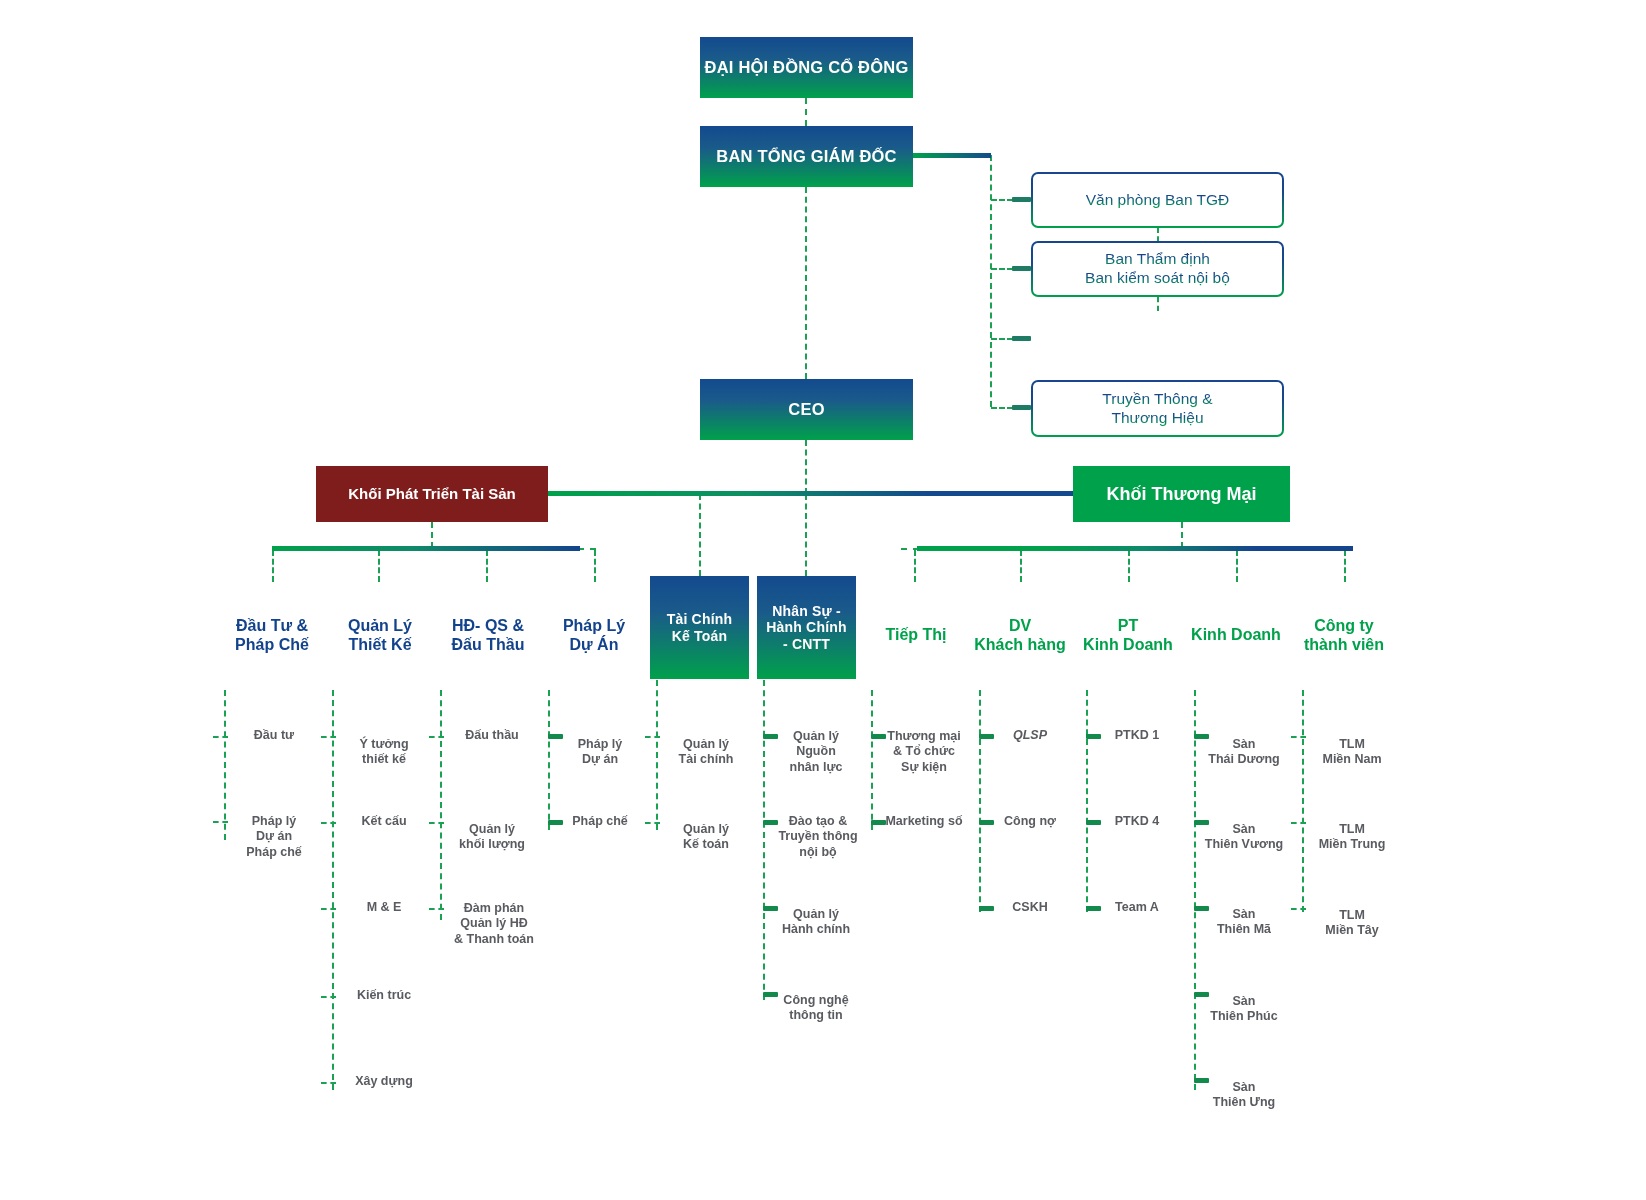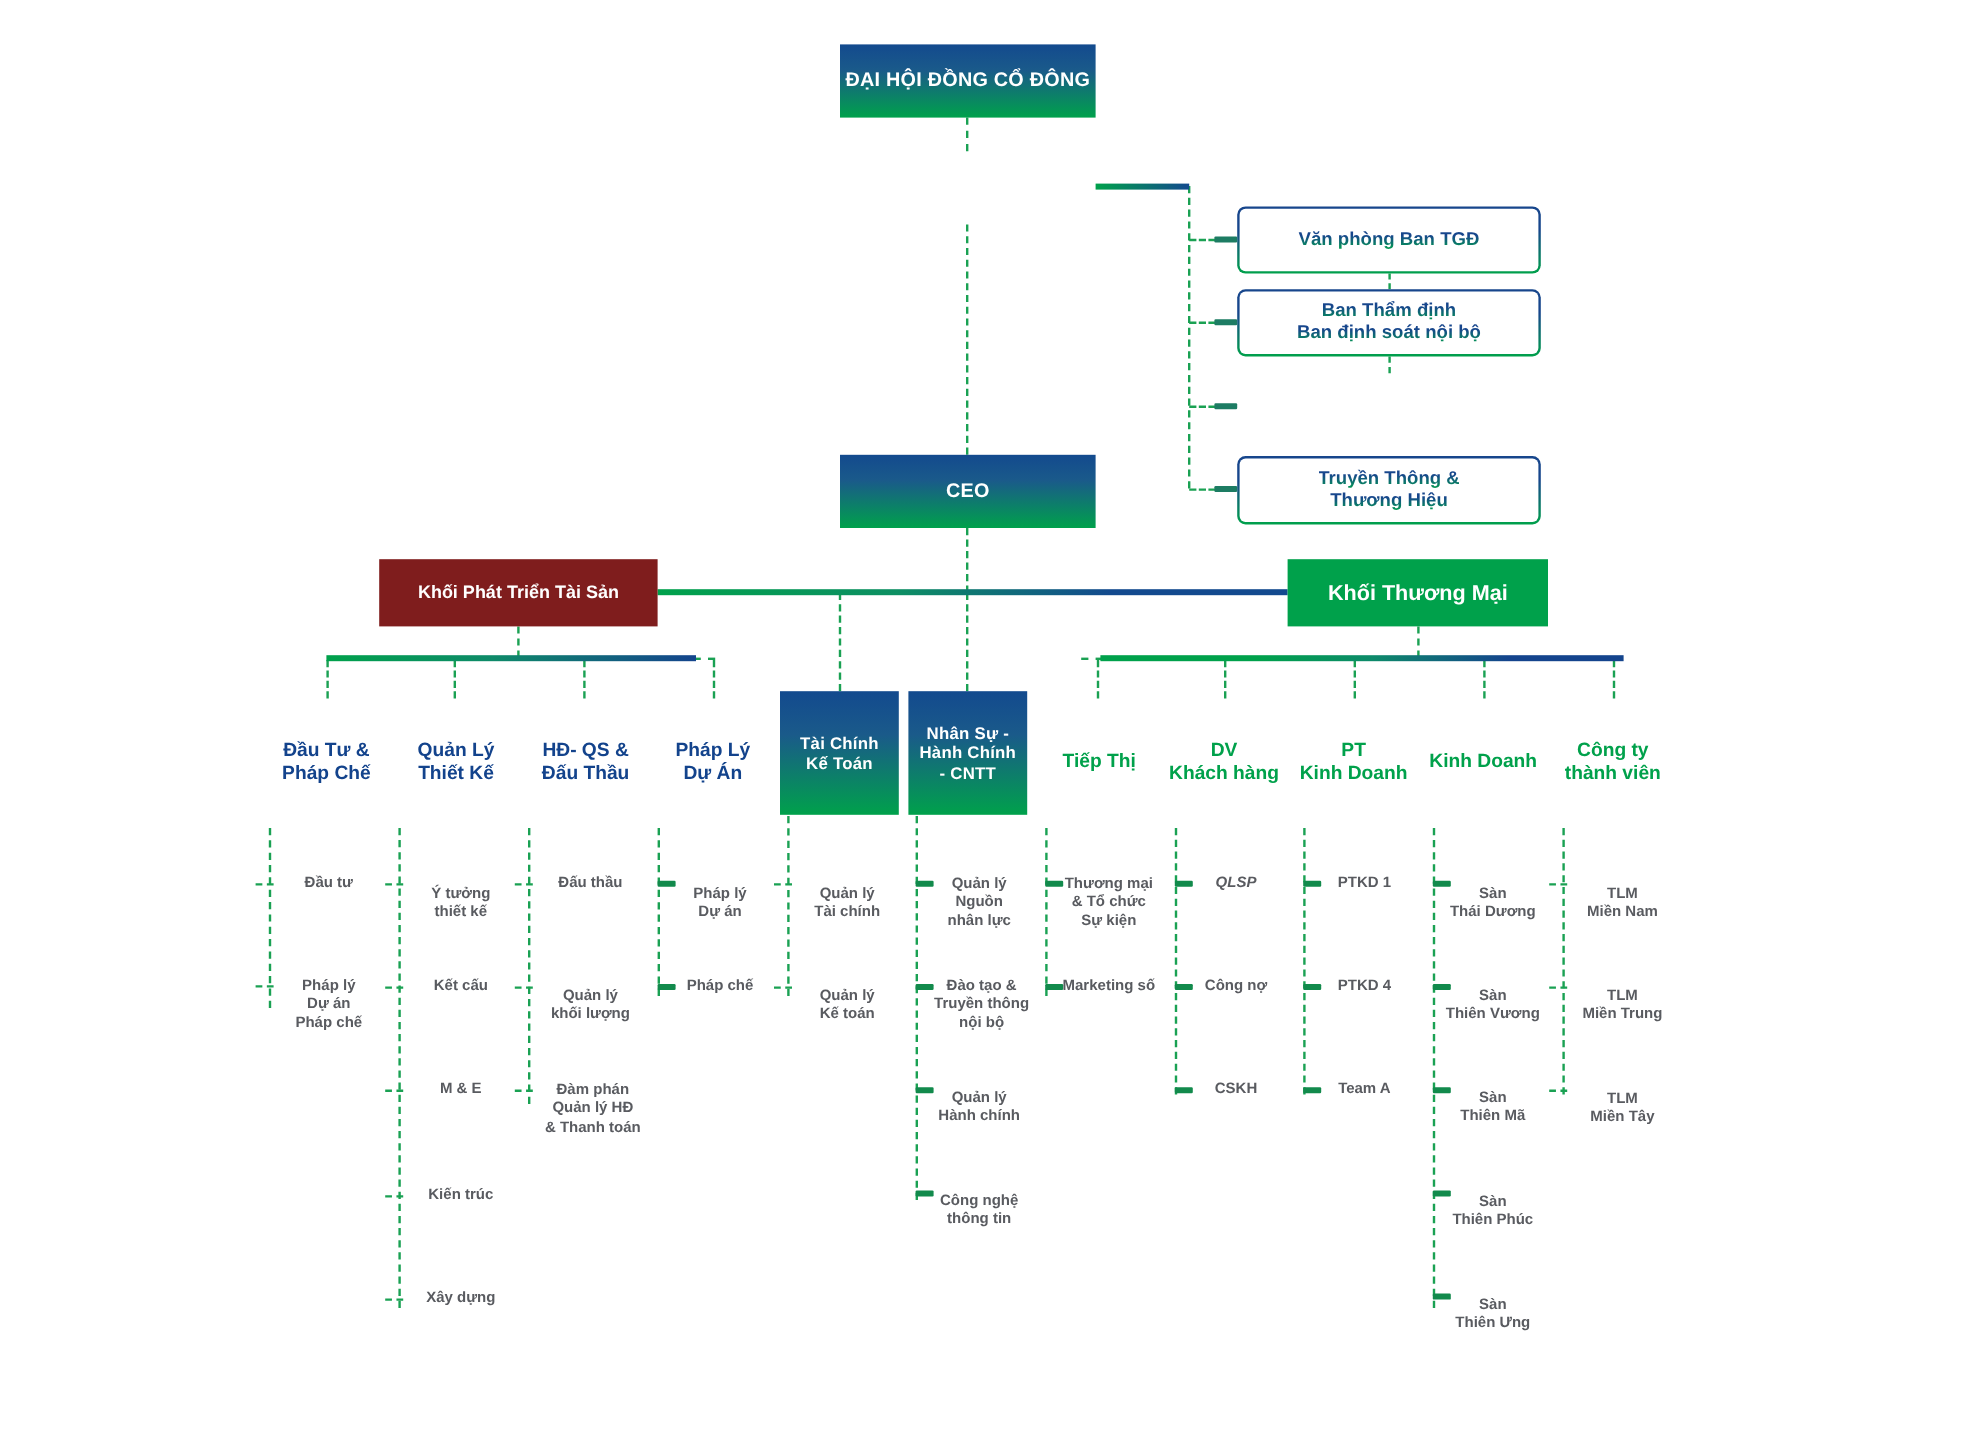--- a/index.html
+++ b/index.html
@@ -46,21 +46,21 @@
     border-radius:7px;
     padding:2px;
     background:linear-gradient(180deg,#17468c 0%, #17468c 35%, #00a14b 100%);
     z-index:4;
   }
   .obox > .inner{
     width:100%;height:100%;
     background:#fff;
     border-radius:5px;
     display:flex;align-items:center;justify-content:center;text-align:left;
-    font-weight:bold; line-height:1.22;
+    font-weight:normal; line-height:1.22;
   }
   .obox .txt{
     background:linear-gradient(180deg,#17468c 0%, #17468c 30%, #00a14b 95%);
     -webkit-background-clip:text; background-clip:text;
     -webkit-text-fill-color:transparent; color:transparent;
   }
 
   
   .deplabel{
     position:absolute;
@@ -96,40 +96,43 @@
 <body>
 
 <div id="chart">
 
   <div class="gbox" style="left:700px;top:37px;width:213px;height:61px;font-size:16.5px;">
     <span>ĐẠI HỘI ĐỒNG CỔ ĐÔNG</span>
   </div>
 
   <div class="vdash" style="left:805px;top:98px;height:28px;"></div>
 
+  <div class="gbox" style="left:700px;top:126px;width:213px;height:61px;font-size:16.5px;">
+    <span>BAN TỔNG GIÁM ĐỐC</span>
+  </div>
 
   <div class="hsolid" style="left:913px;top:153px;width:78px;height:5px;background:linear-gradient(90deg,#00a14b,#134a8e);"></div>
   <div class="vdash" style="left:990px;top:155px;height:252px;"></div>
 
   <div class="vdash" style="left:805px;top:187px;height:192px;"></div>
 
   <div class="obox" style="left:1031px;top:172px;width:253px;height:56px;">
     <div class="inner" style="font-size:15.5px;">
       <span class="txt">Văn phòng Ban TGĐ</span>
     </div>
   </div>
   <div class="stub d" style="left:1012px;top:197px;width:19px;"></div>
   <div class="hdash" style="left:991px;top:199px;width:22px;"></div>
 
   <div class="vdash" style="left:1157px;top:228px;height:13px;"></div>
 
   <div class="obox" style="left:1031px;top:241px;width:253px;height:56px;">
     <div class="inner" style="font-size:15.5px;flex-direction:column;">
       <span class="txt">Ban Thẩm định</span>
-      <span class="txt">Ban định soát nội bộ</span>
+      <span class="txt">Ban kiểm soát nội bộ</span>
     </div>
   </div>
   <div class="stub d" style="left:1012px;top:266px;width:19px;"></div>
   <div class="hdash" style="left:991px;top:268px;width:22px;"></div>
 
   <div class="vdash" style="left:1157px;top:297px;height:14px;"></div>
 
   <div class="stub d" style="left:1012px;top:336px;width:19px;"></div>
   <div class="hdash" style="left:991px;top:338px;width:22px;"></div>
 

